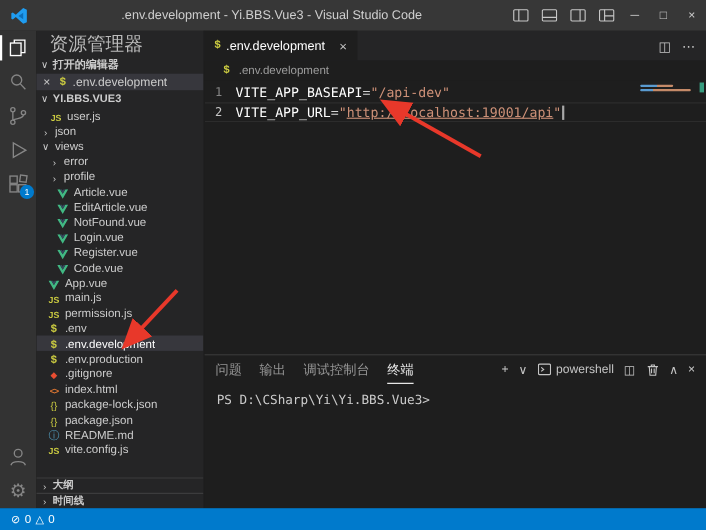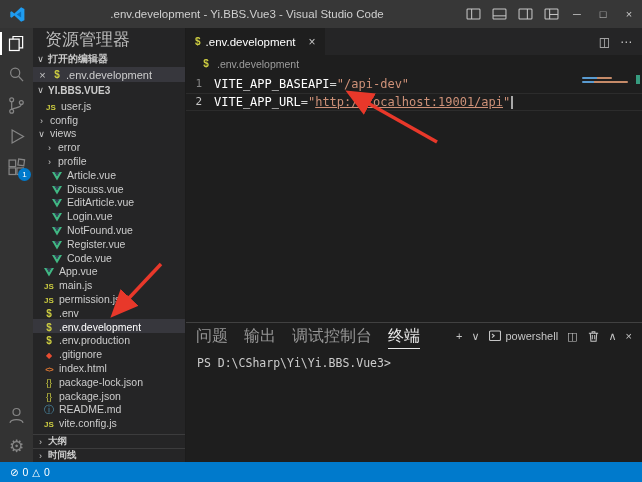--- a/index.html
+++ b/index.html
@@ -74,21 +74,21 @@
   .caret{display:inline-block;width:1.5px;height:13px;margin:2.5px 0 0 1px;background:#a8a8a8}
   .minimap{position:absolute;top:4px;right:14px;display:flex;flex-direction:column;gap:2px;align-items:flex-start;cursor:pointer}
   .mm{height:2px;border-radius:1px}
   .mm1{width:30px;background:linear-gradient(90deg,#5a9bd0 0 15px,#c58a68 15px 30px)}
   .mm2{width:46px;background:linear-gradient(90deg,#5a9bd0 0 12px,#c58a68 12px 46px)}
   .overview-mark{position:absolute;top:2px;right:2px;width:4px;height:9px;background:rgba(64,199,160,.75)}
 
   
   .panel{flex:0 0 140px;border-top:1px solid #414141;display:flex;flex-direction:column;background:#1e1e1e}
   .panel-bar{flex:0 0 26px;display:flex;align-items:center;padding:0 10px}
-  .ptab{font-size:16px;color:#969696;margin-right:16px;height:100%;display:flex;align-items:center;cursor:pointer}
+  .ptab{font-size:12px;color:#969696;margin-right:16px;height:100%;display:flex;align-items:center;cursor:pointer}
   .ptab.active{color:#e7e7e7;box-shadow:inset 0 -1px 0 #e7e7e7}
   .pactions{margin-left:auto;display:flex;align-items:center;gap:9px;color:#c5c5c5;font-size:11px}
   .pactions .ic{cursor:pointer;display:flex;align-items:center}
   .pactions svg{stroke:#c5c5c5;fill:none;stroke-width:1.1}
   .ps-pick{display:flex;align-items:center;gap:5px;cursor:pointer}
   .terminal{flex:1;padding:7px 0 0 11px;font-family:"DejaVu Sans Mono","Liberation Mono",monospace;font-size:11.5px;color:#cccccc}
 
   
   .statusbar{flex:0 0 20px;background:#007acc;display:flex;align-items:center;color:#ffffff;font-size:10.5px;padding:0 10px}
   .sb-left{display:flex;align-items:center;gap:4px}
@@ -211,21 +211,21 @@
         <span>YI.BBS.VUE3</span>
       </div>
 
       <div class="tree">
         <div class="frow f1">
             <span class="fi js">JS</span>
             <span class="flbl">user.js</span>
           </div>
         <div class="frow d0">
             <span class="chev">›</span>
-            <span class="flbl">config</span>
+            <span class="flbl">json</span>
           </div>
         <div class="frow d0">
             <span class="chev">∨</span>
             <span class="flbl">views</span>
           </div>
         <div class="frow d1">
             <span class="chev">›</span>
             <span class="flbl">error</span>
           </div>
         <div class="frow d1">
@@ -241,48 +241,39 @@
             </span>
             <span class="flbl">Article.vue</span>
           </div>
         <div class="frow f2">
             <span class="fi vuei">
               <svg width="10" height="9" viewBox="0 0 10 9">
                 <path d="M0 0h2.5L5 4.2 7.5 0H10L5 8.6z" fill="#41b883"></path>
                 <path d="M2.5 0h1.7L5 1.4 5.8 0h1.7L5 4.2z" fill="#35495e"></path>
               </svg>
             </span>
-            <span class="flbl">Discuss.vue</span>
-          </div>
-        <div class="frow f2">
-            <span class="fi vuei">
-              <svg width="10" height="9" viewBox="0 0 10 9">
-                <path d="M0 0h2.5L5 4.2 7.5 0H10L5 8.6z" fill="#41b883"></path>
-                <path d="M2.5 0h1.7L5 1.4 5.8 0h1.7L5 4.2z" fill="#35495e"></path>
-              </svg>
-            </span>
             <span class="flbl">EditArticle.vue</span>
           </div>
         <div class="frow f2">
             <span class="fi vuei">
               <svg width="10" height="9" viewBox="0 0 10 9">
                 <path d="M0 0h2.5L5 4.2 7.5 0H10L5 8.6z" fill="#41b883"></path>
                 <path d="M2.5 0h1.7L5 1.4 5.8 0h1.7L5 4.2z" fill="#35495e"></path>
               </svg>
             </span>
+            <span class="flbl">NotFound.vue</span>
+          </div>
+        <div class="frow f2">
+            <span class="fi vuei">
+              <svg width="10" height="9" viewBox="0 0 10 9">
+                <path d="M0 0h2.5L5 4.2 7.5 0H10L5 8.6z" fill="#41b883"></path>
+                <path d="M2.5 0h1.7L5 1.4 5.8 0h1.7L5 4.2z" fill="#35495e"></path>
+              </svg>
+            </span>
             <span class="flbl">Login.vue</span>
-          </div>
-        <div class="frow f2">
-            <span class="fi vuei">
-              <svg width="10" height="9" viewBox="0 0 10 9">
-                <path d="M0 0h2.5L5 4.2 7.5 0H10L5 8.6z" fill="#41b883"></path>
-                <path d="M2.5 0h1.7L5 1.4 5.8 0h1.7L5 4.2z" fill="#35495e"></path>
-              </svg>
-            </span>
-            <span class="flbl">NotFound.vue</span>
           </div>
         <div class="frow f2">
             <span class="fi vuei">
               <svg width="10" height="9" viewBox="0 0 10 9">
                 <path d="M0 0h2.5L5 4.2 7.5 0H10L5 8.6z" fill="#41b883"></path>
                 <path d="M2.5 0h1.7L5 1.4 5.8 0h1.7L5 4.2z" fill="#35495e"></path>
               </svg>
             </span>
             <span class="flbl">Register.vue</span>
           </div>

